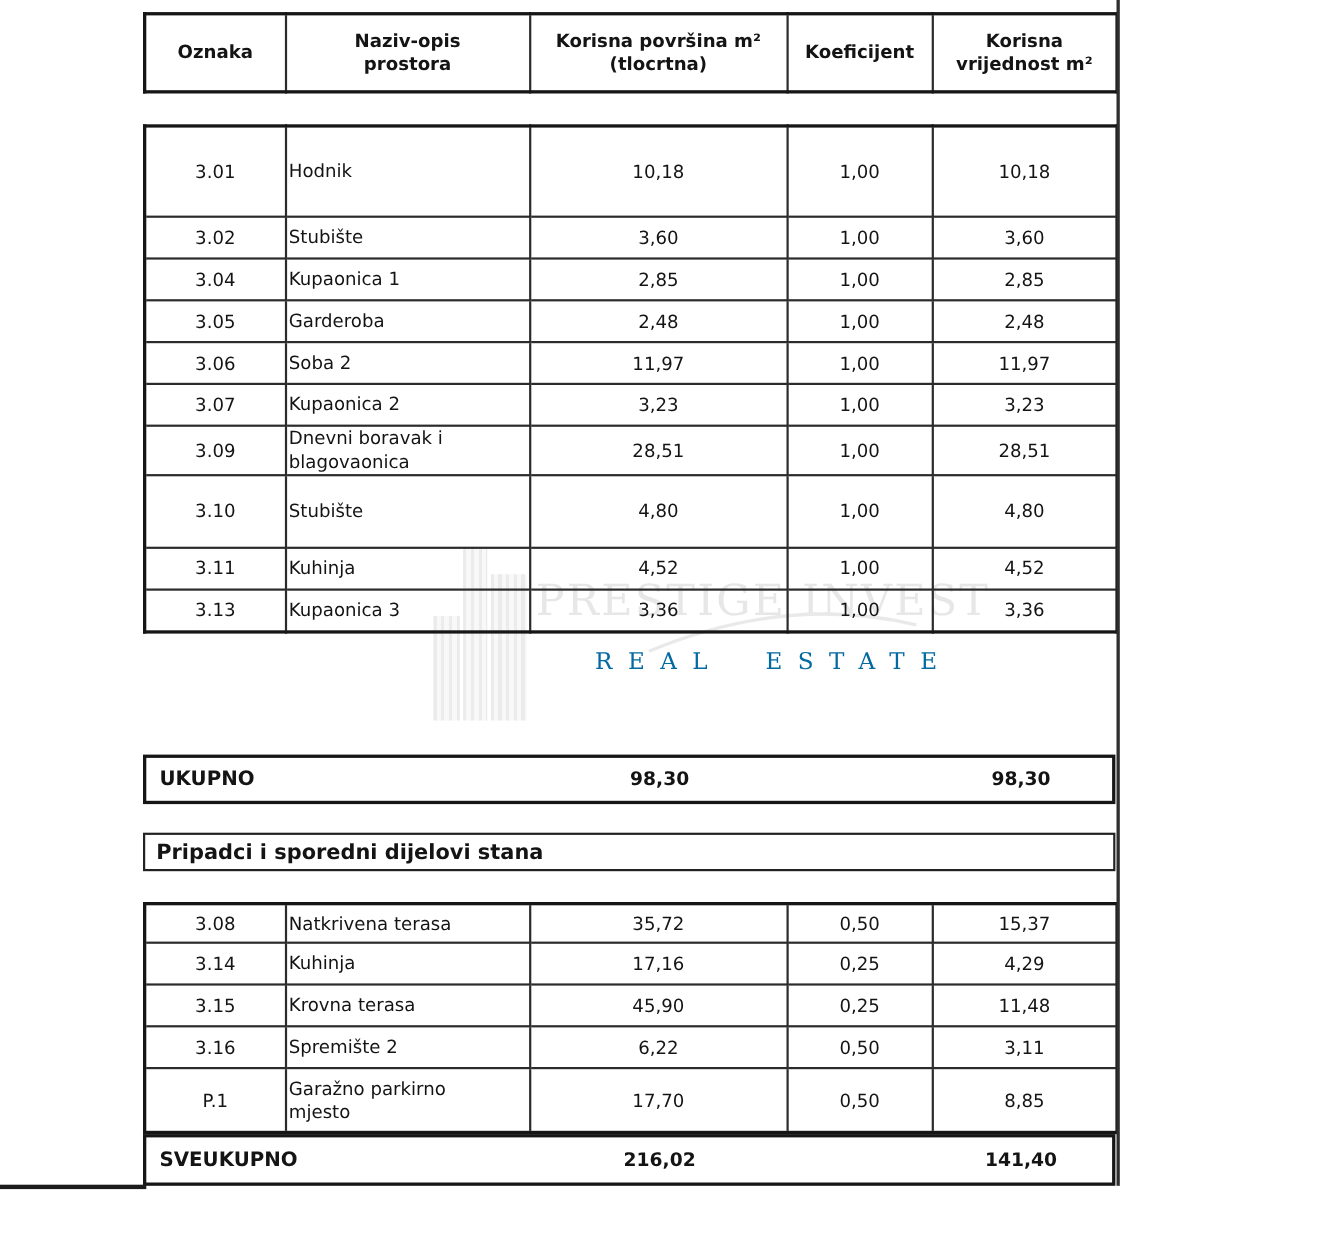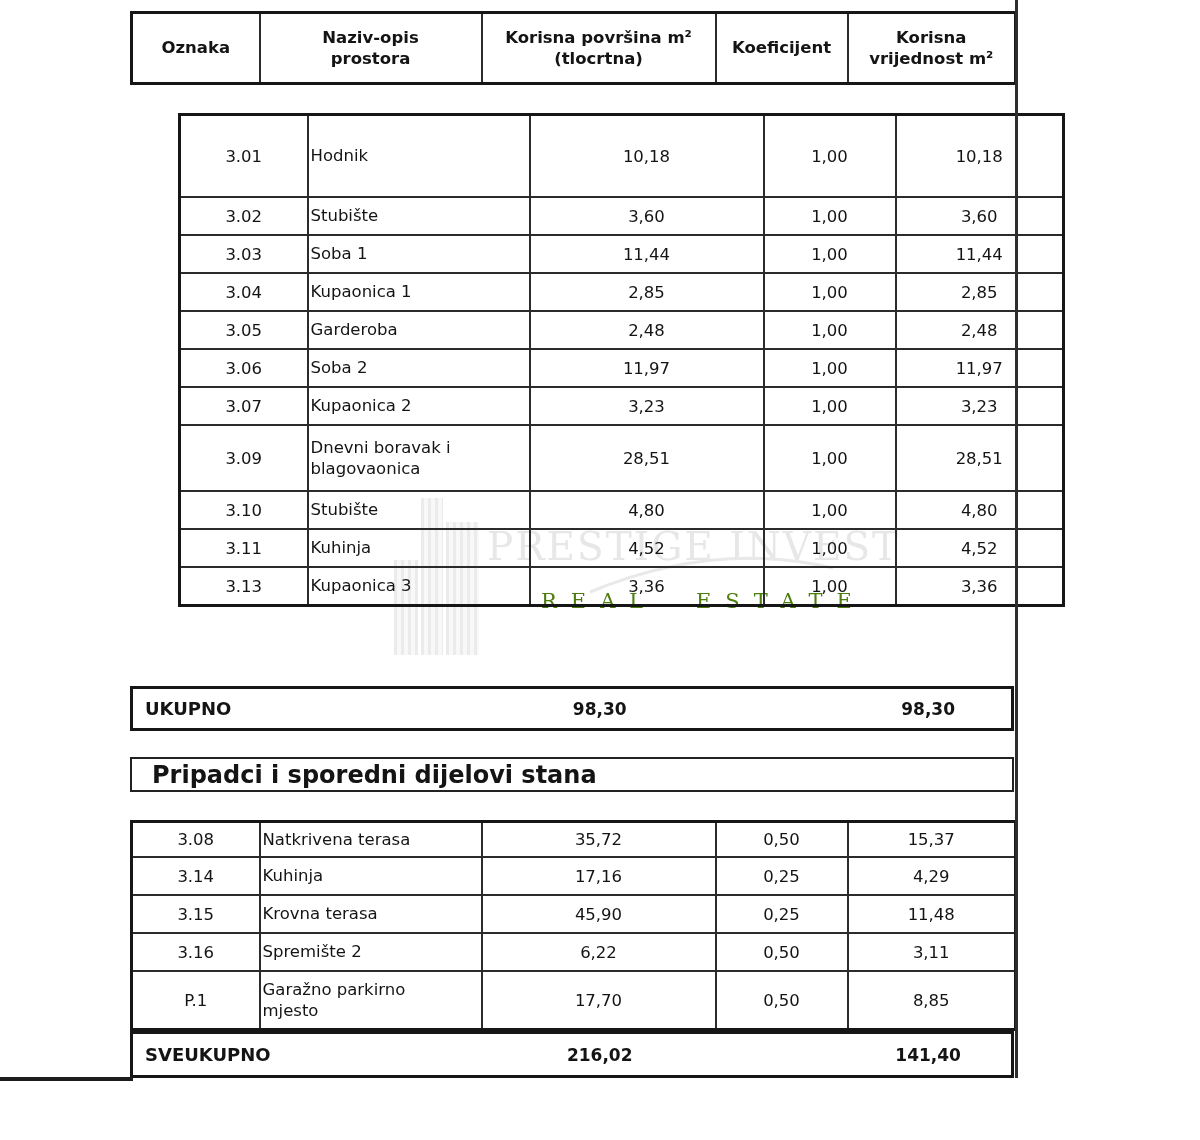--- a/index.html
+++ b/index.html
@@ -17,37 +17,37 @@
   .wm-bar2 { left:421px; top:498px; width:22px; height:157px; }
   .wm-bar3 { left:446px; top:522px; width:33px; height:133px; }
   .wm-title {
     position:absolute; left:487px; top:524px;
     font-family:"DejaVu Serif","Liberation Serif",serif;
     font-size:39px; letter-spacing:2px; color:#e7e7e7; white-space:nowrap;
   }
   .wm-sub {
     position:absolute; left:541px; top:589px;
     font-family:"DejaVu Serif","Liberation Serif",serif;
-    font-size:21px; letter-spacing:14px; word-spacing:18px; color:#4d7c0f; white-space:nowrap;
+    font-size:21px; letter-spacing:14px; word-spacing:18px; color:#0369a1; white-space:nowrap;
   }
   .wm-swoosh { position:absolute; left:585px; top:538px; }
 
   
   .tbl {
     position:absolute; left:130px; width:884px; z-index:1;
     border-collapse:collapse; table-layout:fixed; background:transparent;padding-left:28px;
   }
   .tbl th, .tbl td { border:2px solid #2b2b2b; padding:0 2px; font-size:16.5px; }
   .header-tbl, .main-tbl, .annex-tbl { border:3px solid #161616; }
   .header-tbl { top:11px; }
   .header-tbl th {
     height:68px; font-weight:bold; text-align:center; vertical-align:middle;
     white-space:pre-line; line-height:1.3;
   }
-  .main-tbl  { top:113px;margin-left:48px; }
+  .main-tbl  { top:113px; }
   .annex-tbl { top:820px; }
   .tbl td { height:36px; vertical-align:middle; }
   .main-tbl tr:nth-child(1) td { height:80px; }
   .main-tbl tr:nth-child(8) td { height:64px; }
   .annex-tbl tr:nth-child(1) td { height:33px; }
   .annex-tbl tr:nth-child(5) td { height:56px; }
   .c-code { text-align:center; }
   .c-name { text-align:left; padding-left:5px; white-space:pre-line; line-height:1.3; }
   .c-num  { text-align:center;border-radius:32px; }
 
@@ -59,21 +59,21 @@
   .ukupno-box    { top:686px; height:45px; }
   .sveukupno-box { top:1031px; height:47px; }
   .t-label { width:344px; padding-left:12px; font-size:18px; }
   .t-area  { width:234px; text-align:center; font-size:17px; }
   .t-gap   { width:132px; }
   .t-value { width:168px; text-align:center; font-size:17px; }
 
   .section-box {
     position:absolute; left:130px; top:757px; width:884px; height:35px; z-index:1;
     box-sizing:border-box; border:2px solid #222; display:flex; align-items:center;
-    padding-left:20px; font-weight:bold; font-size:24px;
+    padding-left:10px; font-weight:bold; font-size:19px;
   }
 
   
   .right-margin-line { position:absolute; left:1015px; top:0; width:3px; height:1078px; background:#2e2e2e; z-index:2; }
   .bottom-left-line  { position:absolute; left:0; top:1077px; width:133px; height:4px; background:#1c1c1c; z-index:2; }
 </style>
 </head>
 <body>
 
 <div class="page">
@@ -128,27 +128,20 @@
     <td class="c-num">10,18</td>
   </tr>
         <tr>
     <td class="c-code">3.02</td>
     <td class="c-name">Stubište</td>
     <td class="c-num">3,60</td>
     <td class="c-num">1,00</td>
     <td class="c-num">3,60</td>
   </tr>
         <tr>
-    <td class="c-code">3.03</td>
-    <td class="c-name">Soba 1</td>
-    <td class="c-num">11,44</td>
-    <td class="c-num">1,00</td>
-    <td class="c-num">11,44</td>
-  </tr>
-        <tr>
     <td class="c-code">3.04</td>
     <td class="c-name">Kupaonica 1</td>
     <td class="c-num">2,85</td>
     <td class="c-num">1,00</td>
     <td class="c-num">2,85</td>
   </tr>
         <tr>
     <td class="c-code">3.05</td>
     <td class="c-name">Garderoba</td>
     <td class="c-num">2,48</td>

